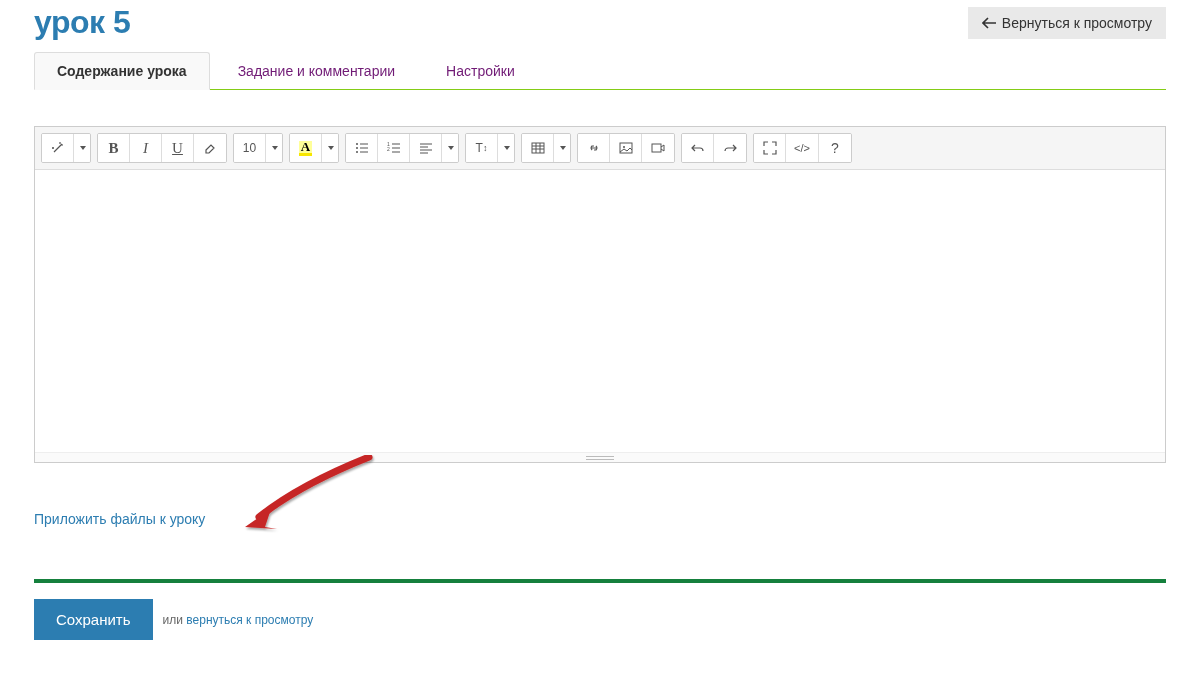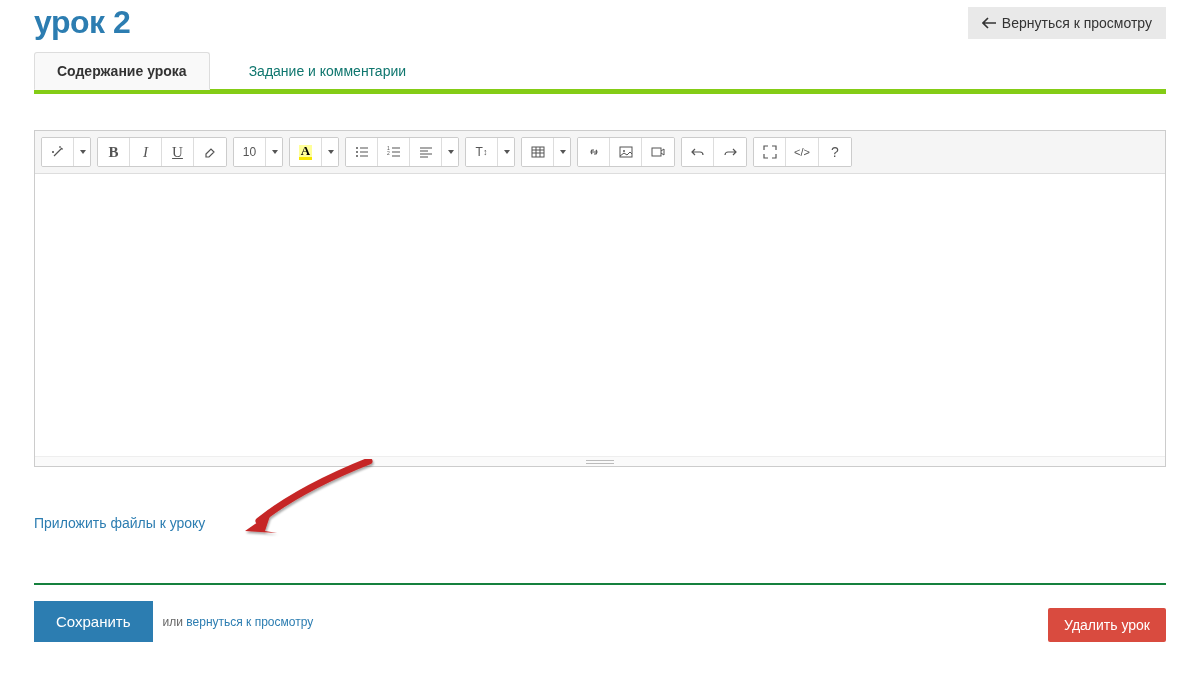--- a/index.html
+++ b/index.html
@@ -34,27 +34,27 @@
     cursor: pointer;
     display: flex;
     align-items: center;
     gap: 6px;
     margin-top: 3px;
   }
 
   .tabs {
     display: flex;
     margin-top: 10px;
-    border-bottom: 5px solid #84cc16;
-    gap: 16px;
+    border-bottom: 1px solid #84cc16;
+    gap: 5px;
   }
   .tab {
     padding: 10px 22px;
     font-size: 14px;
-    color: #0f766e;
+    color: #701a75;
     cursor: pointer;
     background: transparent;
     border: 1px solid transparent;
     border-bottom: none;
     position: relative;
     top: 1px;
   }
   .tab.active {
     color: #333;
     font-weight: 700;
@@ -148,26 +148,26 @@
   }
 
   .arrow-annot {
     position: absolute;
     left: 205px;
     top: -56px;
     pointer-events: none;
   }
 
   .footer {
-    border-top: 2px solid #15803d;
+    border-top: 4px solid #15803d;
     margin-top: 52px;
     padding-top: 16px;
     display: flex;
     justify-content: space-between;
-    align-items: flex-end;
+    align-items: flex-start;
   }
   .footer-left { display: flex; align-items: center; gap: 10px; }
   .btn-save {
     background: #2c7db1;
     color: #fff;
     border: none;
     padding: 12px 22px;
     font-size: 15px;
     cursor: pointer;
   }
@@ -183,34 +183,35 @@
     border-radius: 2px;
   }
 
   
   svg { display: block; }
 </style>
 </head>
 <body>
 
 <div class="header-row">
-  <h1 class="page-title">урок 2</h1>
+  <h1 class="page-title">урок 5</h1>
   <button class="btn-back">
     <span>
       <svg width="14" height="12" viewBox="0 0 14 12">
           <path d="M6 1 L1 6 L6 11 M1 6 H14" stroke="#333" stroke-width="1.6" fill="none"></path>
         </svg>
     </span>
     <span>Вернуться к просмотру</span>
   </button>
 </div>
 
 <div class="tabs">
   <div class="tab active">Содержание урока</div>
   <div class="tab">Задание и комментарии</div>
+  <div class="tab">Настройки</div>
 </div>
 
 <div class="editor-wrap">
   <div class="toolbar">
 
     <div class="btn-group">
       <button class="tb-btn">
         <span>
           <svg width="14" height="14" viewBox="0 0 14 14">
               <path d="M3 11 L11 3 M9 1 L9 3 M12 4 L10 4 M2 6 L2 8 M1 7 L3 7" stroke="#555" stroke-width="1.2" fill="none"></path>
@@ -385,14 +386,13 @@
 </div>
 
 <div class="footer">
   <div class="footer-left">
     <button class="btn-save">Сохранить</button>
     <span class="or-text">
       <span>или</span>
       <a class="link-inline">вернуться к просмотру</a>
     </span>
   </div>
-  <button class="btn-delete">Удалить урок</button>
 </div>
 
 </body></html>

